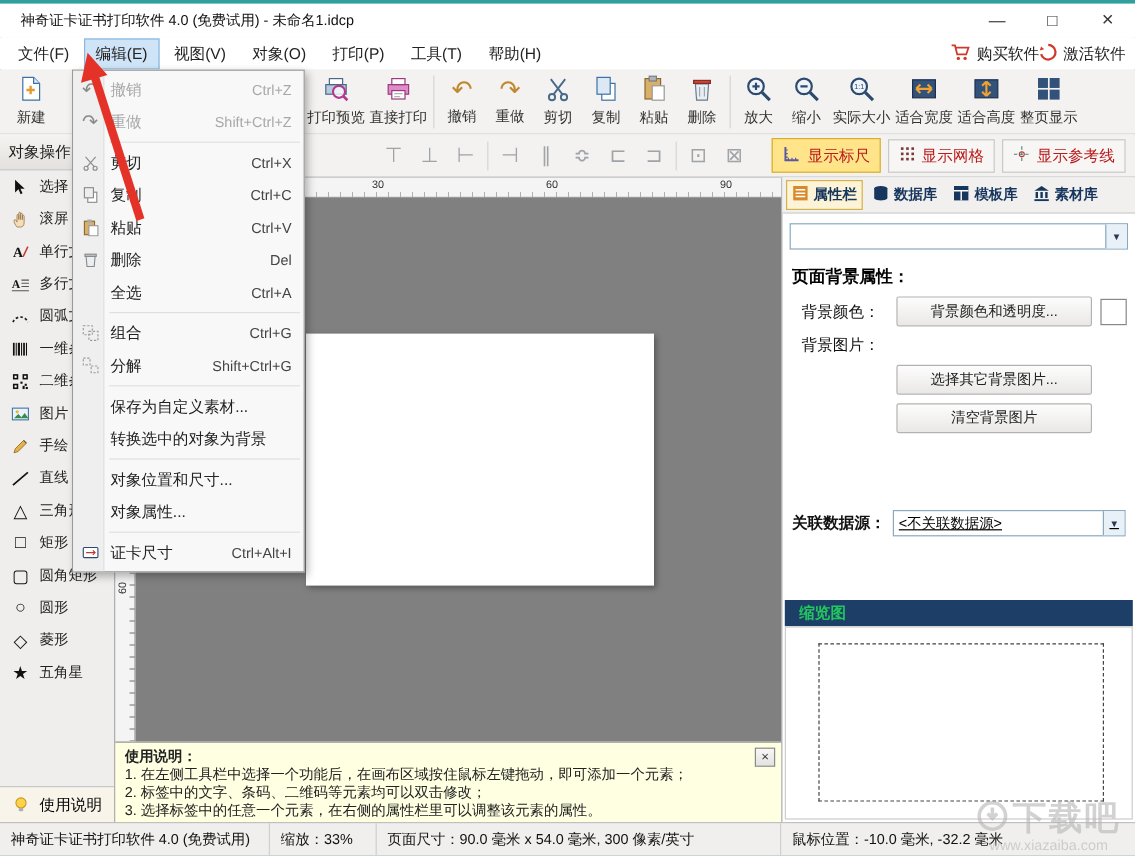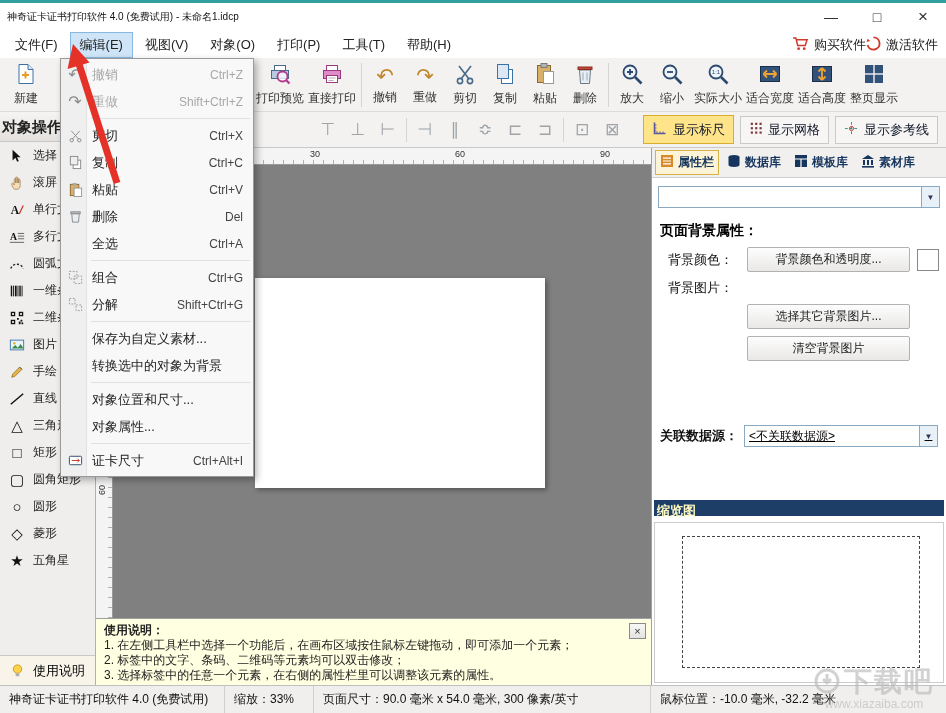--- a/index.html
+++ b/index.html
@@ -4,21 +4,21 @@
 <style>
   * { box-sizing: border-box; margin: 0; padding: 0; }
   html,body { background:#d8d8d8; }
   body { font-family:"Liberation Sans","DejaVu Sans",sans-serif; }
   .win { position:relative; width:946px; height:713px; background:#f0efee; overflow:hidden;
          box-shadow: inset 0 0 0 1px #58a7a4; }
 
   
   .titlebar { position:absolute; left:0; top:0; right:0; height:31px; background:#fff;
               border-top:3px solid #2fa09e; display:flex; align-items:center; }
-  .title { margin-left:7px; font-size:10px; color:#111; }
+  .title { margin-left:17px; font-size:12px; color:#111; }
   .winbtns { margin-left:auto; display:flex; height:100%; }
   .wbtn { width:46px; display:flex; align-items:center; justify-content:center; font-size:14px; color:#333; cursor:pointer; }
   .wbtn.close { font-size:17px; }
 
   
   .menubar { position:absolute; top:31px; left:0; right:0; height:27px; background:#fff;
              display:flex; align-items:center; font-size:13px; padding-left:4px; }
   .menuitem { padding:4px 10px; margin:0 1px; color:#222; cursor:pointer; }
   .menuitem.active { background:#cfe4f7; border:1px solid #88b8e0; padding:3px 9px; }
   .menubar-right { margin-left:auto; display:flex; align-items:center; padding-right:8px; }
@@ -38,28 +38,28 @@
 
   
   .main { position:absolute; top:112px; left:0; right:0; bottom:28px; display:flex; }
   .rightcol { flex:1; display:flex; flex-direction:column; min-width:0; }
   .toolbar2 { height:36px; background:#f3f2f1; border-bottom:1px solid #c9c9c9;
               display:flex; align-items:center; padding:0 8px; gap:6px; flex:none; }
   .t2icon { width:24px; height:24px; display:flex; align-items:center; justify-content:center;
             color:#a0a4a8; font-size:17px; cursor:pointer; }
   .t2sep { width:1px; height:24px; background:#d5d5d5; }
   .t2spacer { width:146px; }
-  .toggle { display:flex; align-items:center; gap:5px; font-size:13px; color:#0f172a; padding:4px 8px;
+  .toggle { display:flex; align-items:center; gap:5px; font-size:13px; color:#b91c1c; padding:4px 8px;
             border:1px solid #c9c9c9; background:#f7f6f5; cursor:pointer; white-space:nowrap; }
   .toggle.on { background:#ffe48a; border-color:#d8ae2c; }
   .toggle.first { margin-left:auto; }
 
   
   .sidebar { width:96px; background:#f0eeec; border-right:1px solid #b0b0b0; display:flex; flex-direction:column; flex:none; }
-  .sb-header { height:30px; line-height:30px; padding-left:2px; font-size:15px; font-weight:bold; color:#222;
+  .sb-header { height:30px; line-height:30px; padding-left:7px; font-size:13px; font-weight:normal; color:#222;
                background:linear-gradient(#f6f4f2,#e3e0dd); border-bottom:1px solid #c8c8c8; }
   .tool { height:27px; display:flex; align-items:center; gap:6px; padding-left:7px; font-size:12px; color:#222; cursor:pointer; white-space:nowrap; }
   .ticon { width:20px; height:20px; display:flex; align-items:center; justify-content:center; font-size:15px; color:#111; flex:none; }
   .ticon svg { display:block; }
   .sb-help { margin-top:auto; height:30px; border-top:1px solid #c8c8c8; display:flex; align-items:center; gap:6px;
              padding-left:7px; font-size:13px; background:#f8f4ea; cursor:pointer; }
 
   
   .canvaswrap { flex:1; position:relative; background:#808080; min-width:0; }
   .corner { position:absolute; left:0; top:0; width:17px; height:17px; background:#ececec;
@@ -102,22 +102,22 @@
   .prow { display:flex; align-items:center; margin:7px 0 7px 16px; }
   .plabel { width:79px; font-size:13px; color:#111; flex:none; }
   .pbtn { width:163px; height:25px; background:linear-gradient(#fdfdfd,#e9e8e6); border:1px solid #b4b2b0;
           border-radius:2px; font-size:12px; color:#222; display:flex; align-items:center; justify-content:center;
           cursor:pointer; flex:none; }
   .swatch { width:22px; height:22px; border:1px solid #888; background:#fff; margin-left:7px; cursor:pointer; }
   .psource { display:flex; align-items:center; margin:64px 8px 0 8px; }
   .pslabel { font-weight:bold; font-size:13px; color:#111; width:84px; flex:none; }
   .pselect { flex:1; height:22px; border:1px solid #8aa8c0; display:flex; background:#fff;text-decoration:underline; }
   .pselect .val { flex:1; font-size:12px; padding-left:4px; line-height:20px; }
-  .pthumb-header { position:absolute; left:2px; right:2px; top:352px; height:16px; background:#1d3e67;
-                   color:#fef9c3; font-weight:bold; font-size:13px; line-height:22px; padding-left:3px; }
+  .pthumb-header { position:absolute; left:2px; right:2px; top:352px; height:22px; background:#1d3e67;
+                   color:#22c55e; font-weight:bold; font-size:13px; line-height:22px; padding-left:12px; }
   .pthumb { position:absolute; left:2px; right:2px; top:374px; bottom:2px; background:#fff; border:1px solid #ccc; }
   .pthumb .dashed { position:absolute; left:27px; top:13px; width:238px; height:132px; border:1px dashed #444; background:#fff; }
 
   
   .statusbar { position:absolute; left:0; right:0; bottom:0; height:28px; background:#f0efed;
                border-top:1px solid #c0c0c0; display:flex; align-items:center; font-size:12px; color:#111; }
   .scell { padding:0 9px; display:flex; align-items:center; height:100%; white-space:nowrap; overflow:hidden; }
   .scell.app { width:224px; }
   .scell.zoom { width:88px; }
   .scell.psize { width:336px; }

